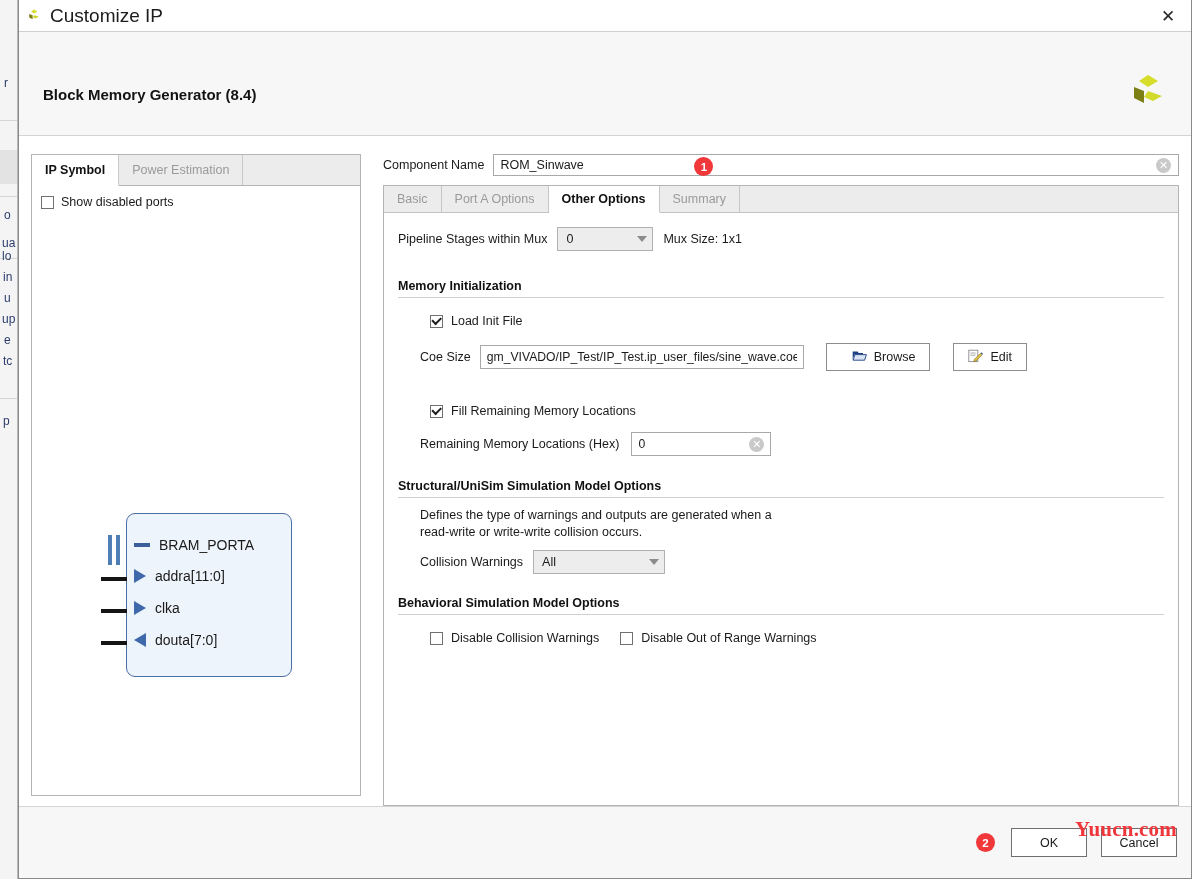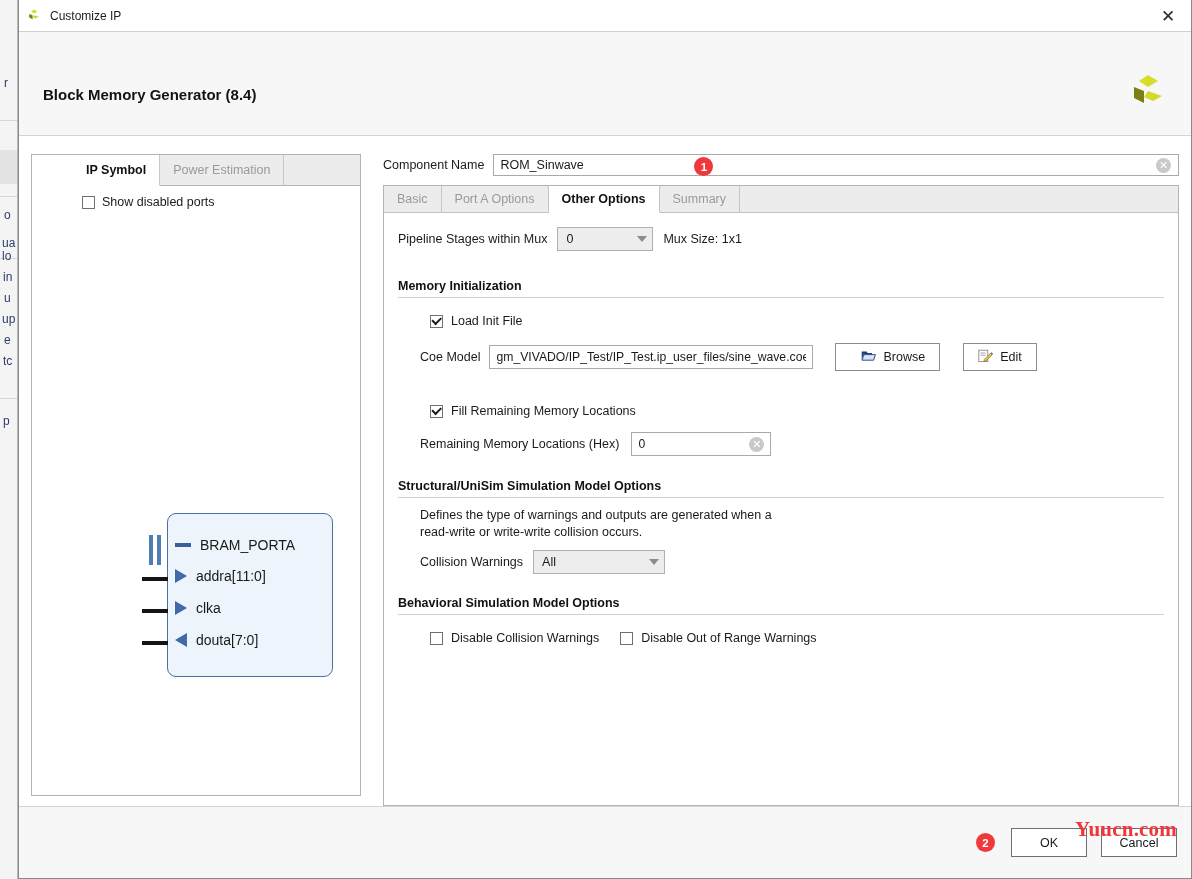--- a/index.html
+++ b/index.html
@@ -55,21 +55,21 @@
   
   #titlebar {
     height: 32px; min-height: 32px;
     background: #ffffff;
     border-bottom: 1px solid #cfcfcf;
     display: flex; align-items: center;
     padding-left: 8px;
     position: relative;
   }
   #titlebar .title-text {
-    font-size: 12px; color: #1c1c1c; margin-left: 8px;
+    font-size: 19px; color: #1c1c1c; margin-left: 8px;
   }
   #close-btn {
     position: absolute; right: 0; top: 0; width: 46px; height: 31px;
     display: flex; align-items: center; justify-content: center;
     font-size: 17px; color: #2a2a2a; cursor: pointer;
     font-family: "DejaVu Sans", sans-serif;
   }
 
   
   .xlogo { position: relative; display: inline-block; }
@@ -111,21 +111,20 @@
   }
 
   
   #left-panel {
     width: 330px; min-width: 330px;
     height: 642px;
     border: 1px solid #b4b4b4;
     background: #ffffff;
     display: flex; flex-direction: column;
     position: relative;
-    padding-left: 41px;
   }
   #left-tabs {
     display: flex; height: 31px;
     background: #ececec;
     border-bottom: 1px solid #b4b4b4;
     align-items: stretch;
   }
   .ltab {
     display: flex; align-items: center;
     padding: 0 13px;
@@ -555,21 +554,21 @@
           <div style="margin-top:28px;">
             <div class="section-title">Memory Initialization</div>
             <div class="section-rule"></div>
 
             <div class="row" style="gap:8px; margin:16px 0 0 32px;">
               <span class="cbx checked"></span>
               <span class="lbl">Load Init File</span>
             </div>
 
             <div class="row" style="gap:9px; margin:15px 0 0 22px;">
-              <span class="lbl">Coe Model</span>
+              <span class="lbl">Coe Size</span>
               <div class="textbox" style="width:324px; direction:rtl;">
                 <span class="val" style="direction:ltr; text-align:left;">gm_VIVADO/IP_Test/IP_Test.ip_user_files/sine_wave.coe</span>
               </div>
               <div class="btn" style="margin-left:13px;padding-left:25px;">
                 <span>
                   <svg width="15" height="13" viewBox="0 0 15 13">
                     <path d="M0.7 2.4 L5.5 2.4 L6.7 3.9 L11 3.9 L11 5.4 L2.4 5.4 L0.7 11 Z" fill="#1d3f80"></path>
                     <path d="M2.9 5.6 L14.4 5.6 L12.6 11.2 L1.1 11.2 Z" fill="#d8e2f2" stroke="#1d3f80" stroke-width="0.9"></path>
                   </svg>
                 </span>

